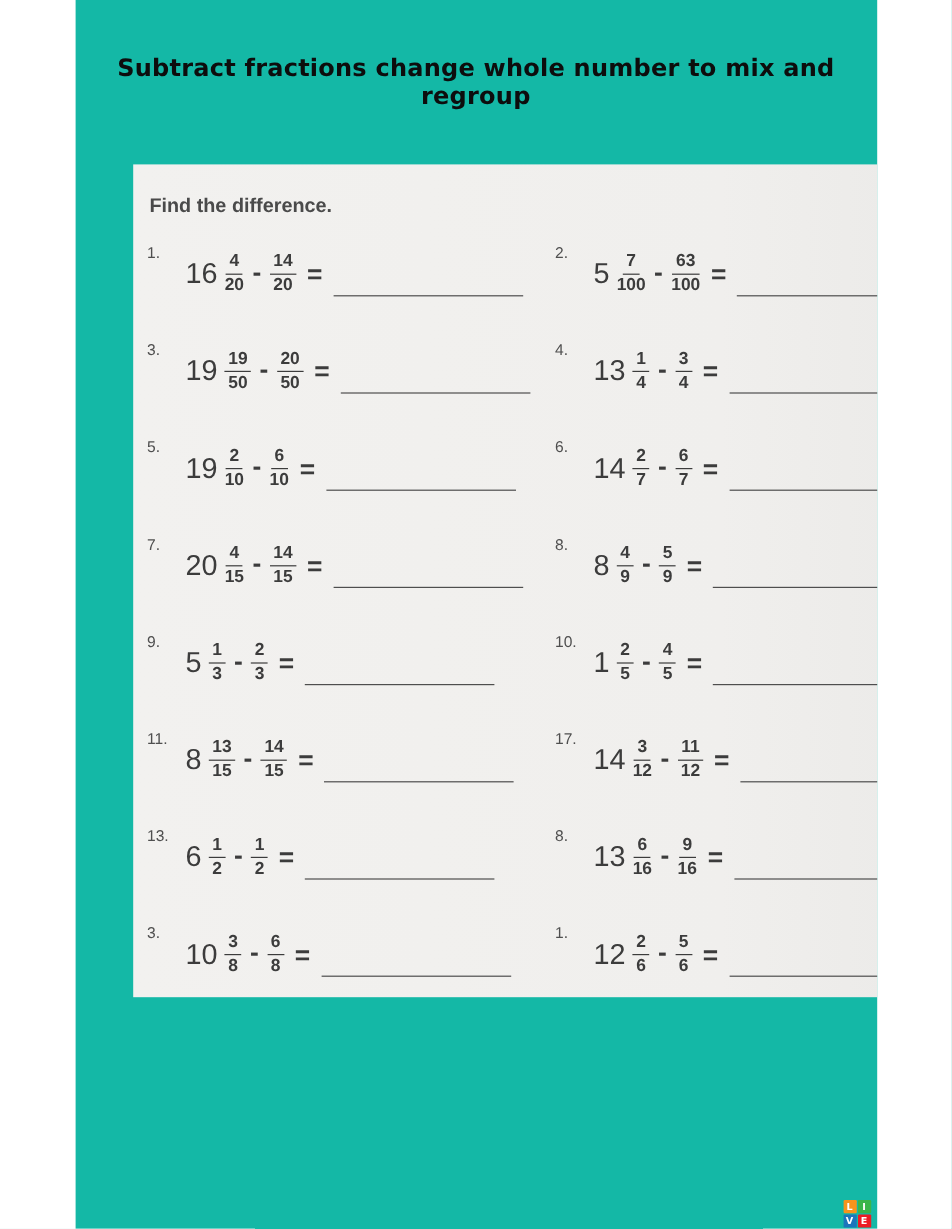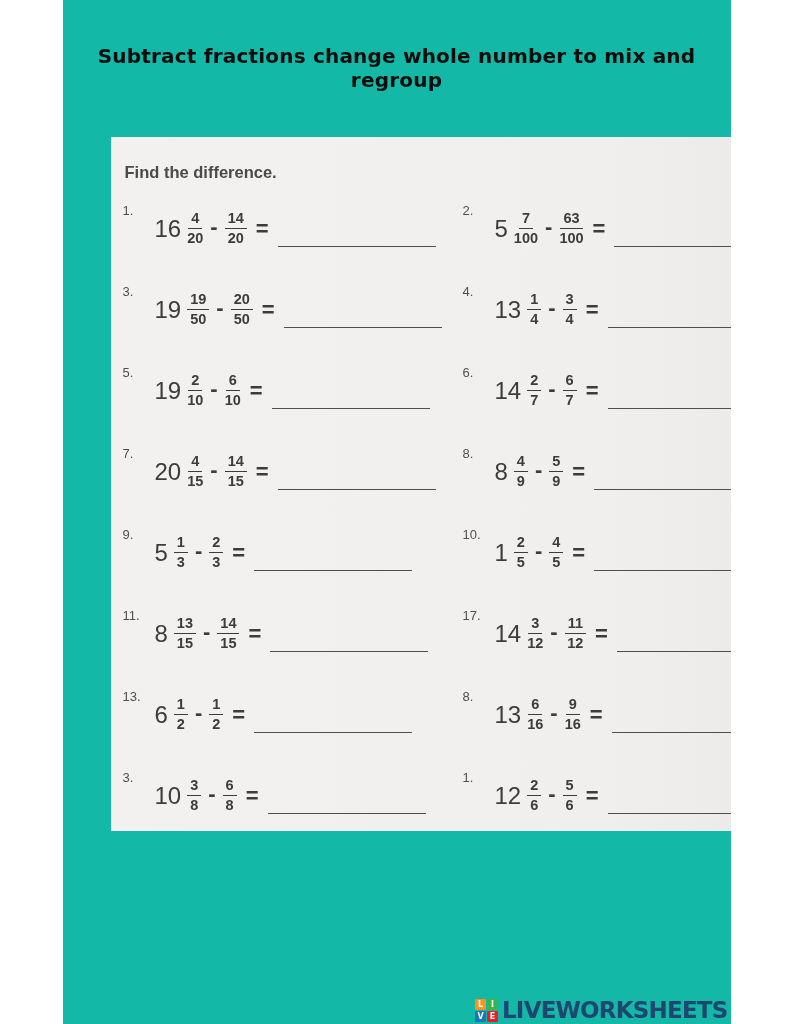--- a/index.html
+++ b/index.html
@@ -416,16 +416,15 @@
 </div>
   </div>
 
   <div class="footer">
     <div class="logo-grid">
       <span class="logo-cell" style="background: rgb(247, 148, 29);">L</span>
       <span class="logo-cell" style="background: rgb(57, 181, 74);">I</span>
       <span class="logo-cell" style="background: rgb(28, 117, 188);">V</span>
       <span class="logo-cell" style="background: rgb(237, 28, 36);">E</span>
     </div>
-    <span class="brand" style="color: rgb(29, 71, 112);">LIVEWORKSHEETS</span>
   </div>
 
 </div>
 
 </body></html>

